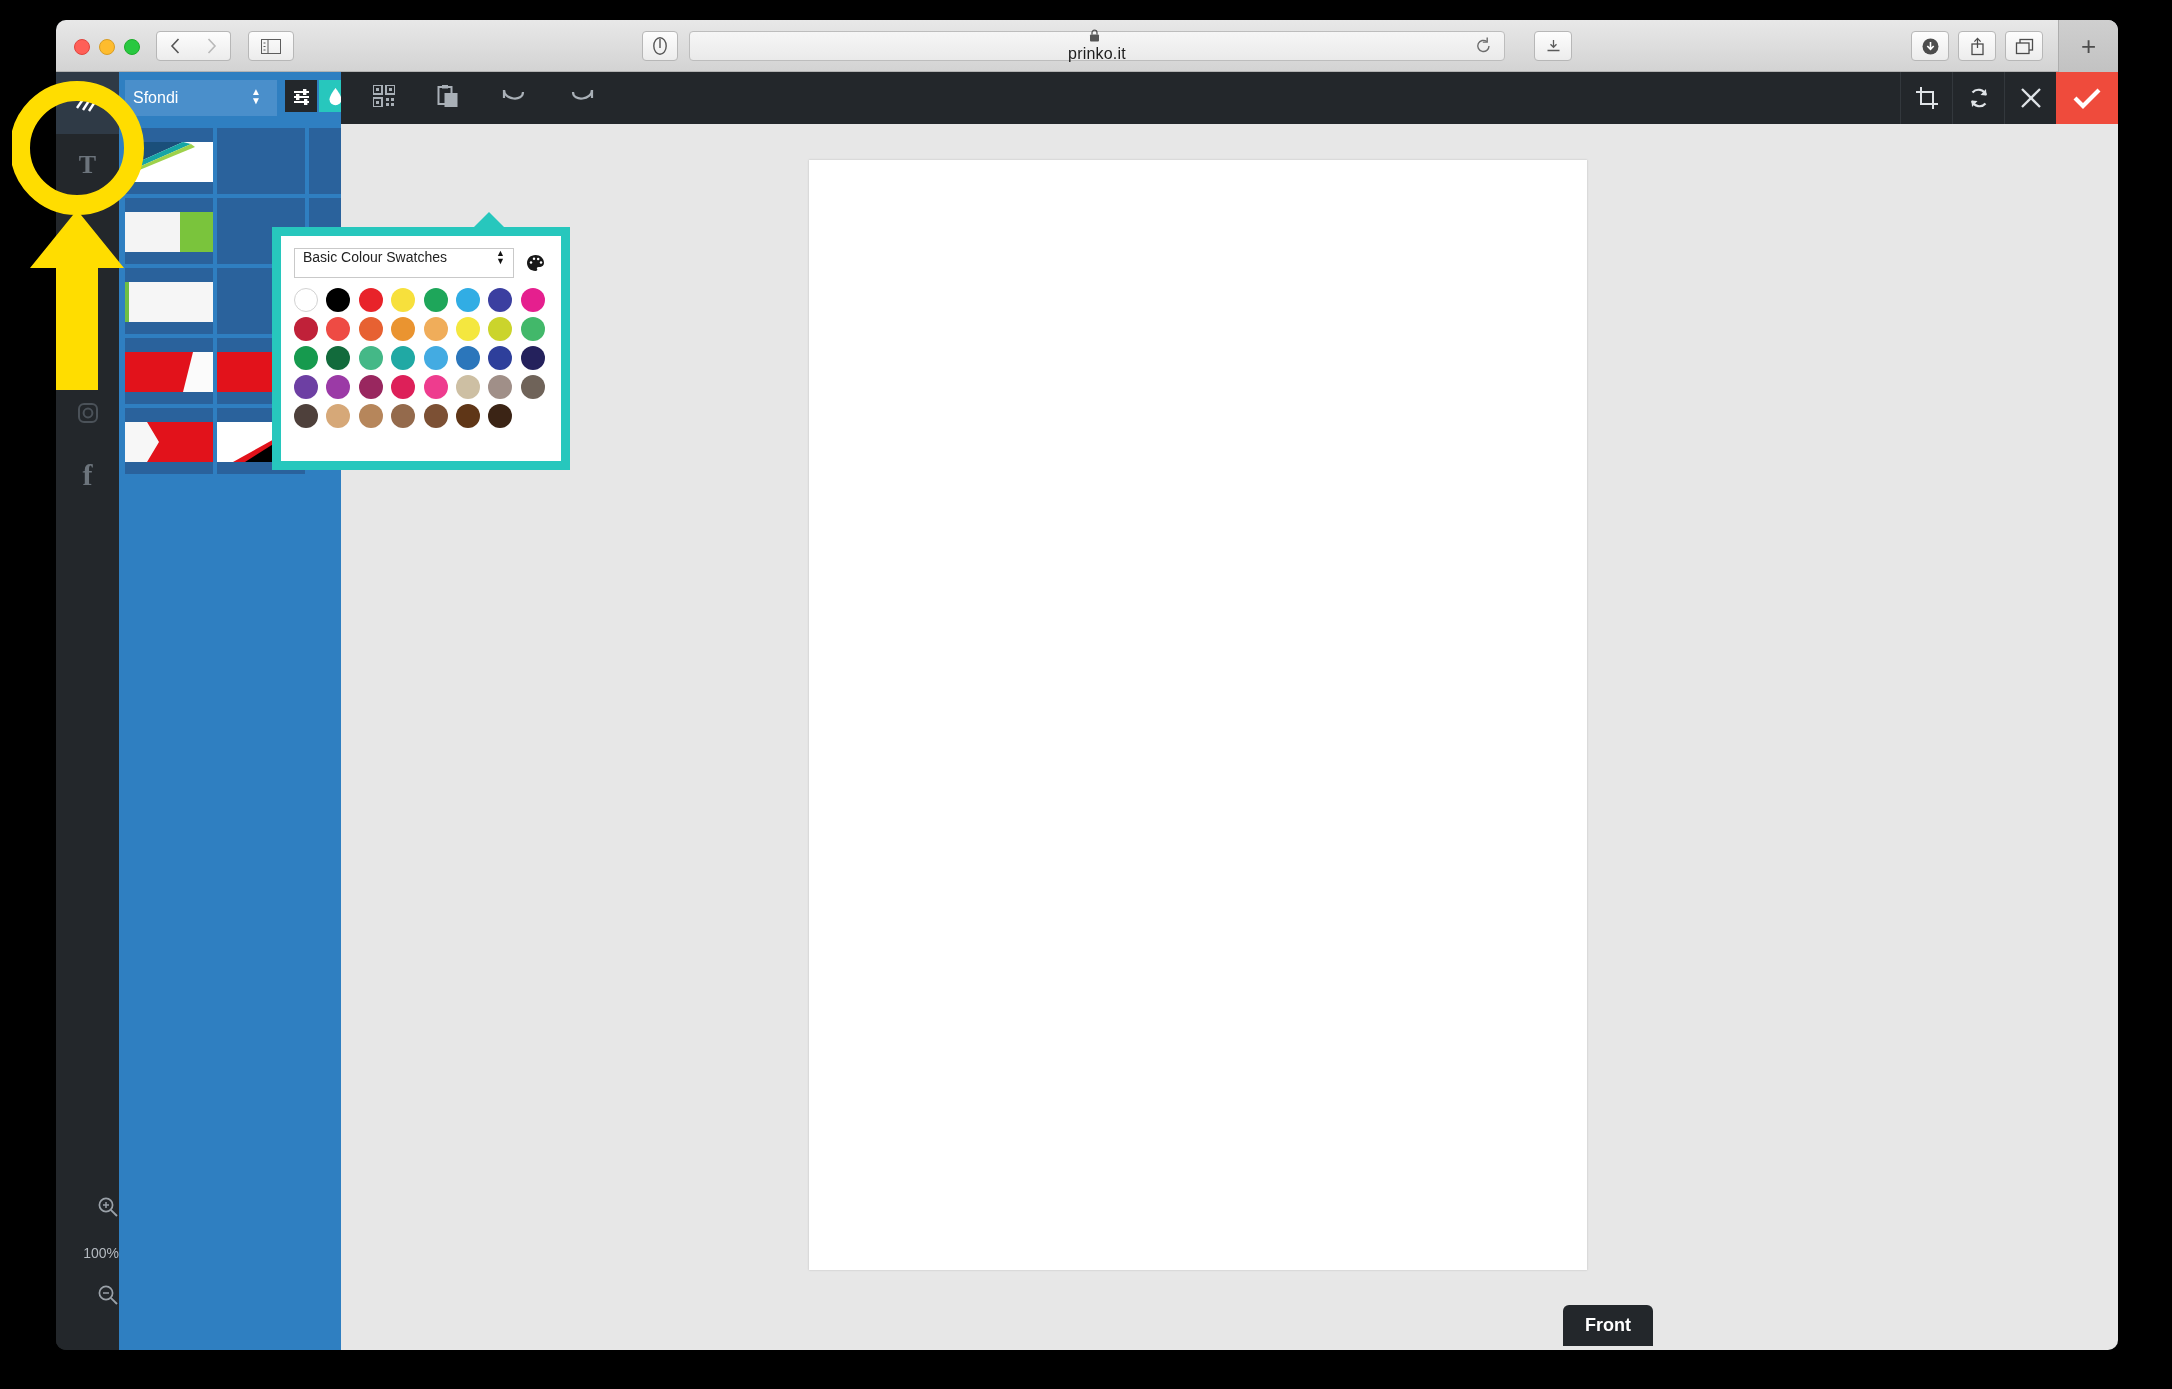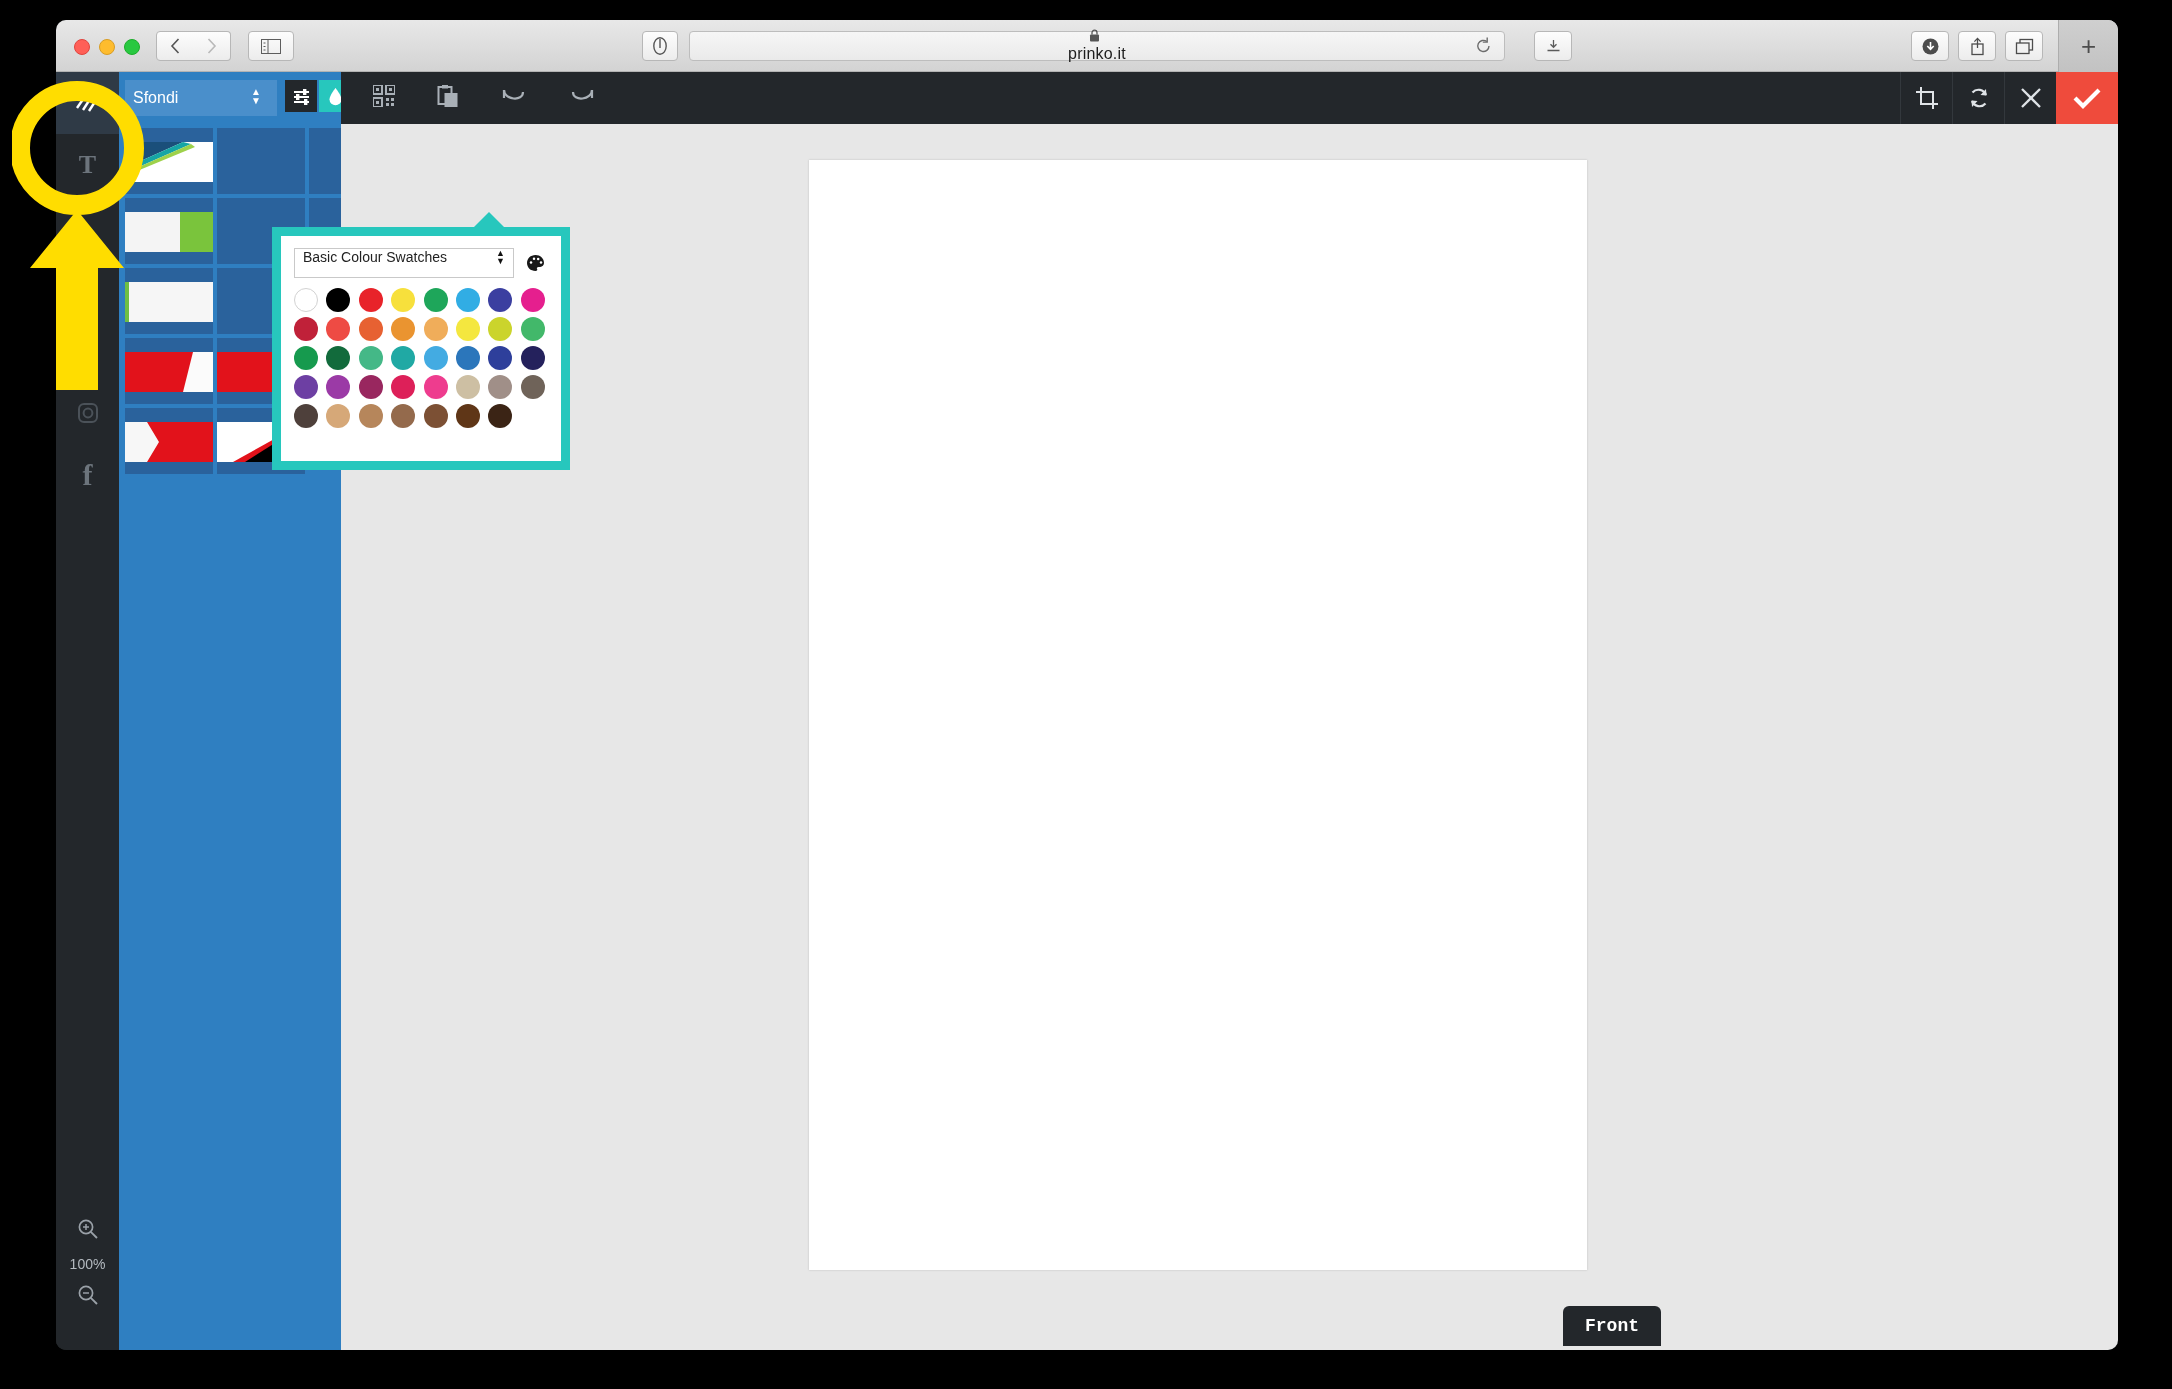--- a/index.html
+++ b/index.html
@@ -97,21 +97,21 @@
     color:#8d949b;
   }
   .tool.selected { background:#2f3a46; position: relative; }
   .tool.selected::after {
     content:''; position:absolute; right:-11px; top: 16px;
     border-top: 15px solid transparent; border-bottom: 15px solid transparent;
     border-left: 12px solid #2f3a46;
   }
   #zoom-controls {
     position:absolute; left:0; bottom: 40px; width:63px;
-    display:flex; flex-direction:column; align-items:center; gap:12px;
+    display:flex; flex-direction:column; align-items:flex-end; gap:23px;
     color:#9aa1a8;
   }
   #zoom-level { font-size: 14px; color:#b4bac0; }
 
   
   #blue-panel {
     position:absolute; left:63px; top:0; width: 222px; height: 100%;
     background:#2f7fc1;
   }
   #panel-head { position:relative; height: 48px; padding: 8px 6px 0 6px; }
@@ -140,21 +140,20 @@
     display: grid; grid-template-columns: repeat(3, 88px);
     gap: 4px; padding: 0 6px;
   }
   .thumb { width: 88px; height: 66px; background:#2a629c; position: relative; overflow:hidden; }
   .thumb .art { position:absolute; left:0; top:14px; width:100%; height: 40px; }
 
   
   #canvas-area {
     position:absolute; left:285px; top:0; right:0; bottom:0;
     background:#e7e7e7;
-    font-family:Liberation Mono, monospace;
   }
   #app-toolbar {
     position:absolute; left:0; top:0; width:100%; height: 52px;
     background:#23272b; display:flex; align-items:center;
   }
   #tb-left { display:flex; align-items:center; gap: 42px; padding-left: 32px; color:#a9b0b7; }
   #tb-right { position:absolute; right:0; top:0; height:52px; display:flex; }
   .tbr {
     width: 52px; height: 52px; display:flex; align-items:center; justify-content:center;
     border-left: 1px solid #33383d; color:#dfe3e7;

